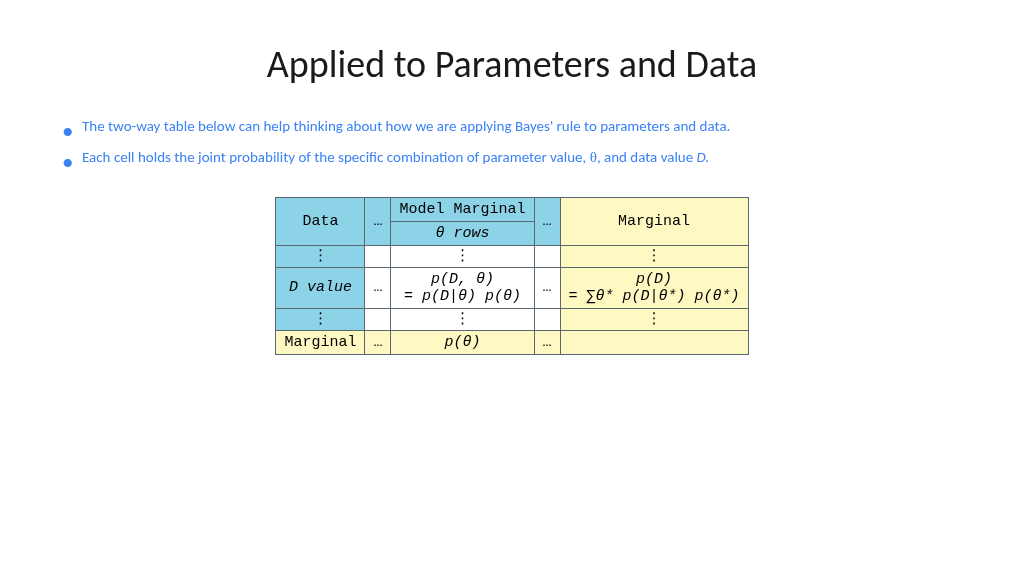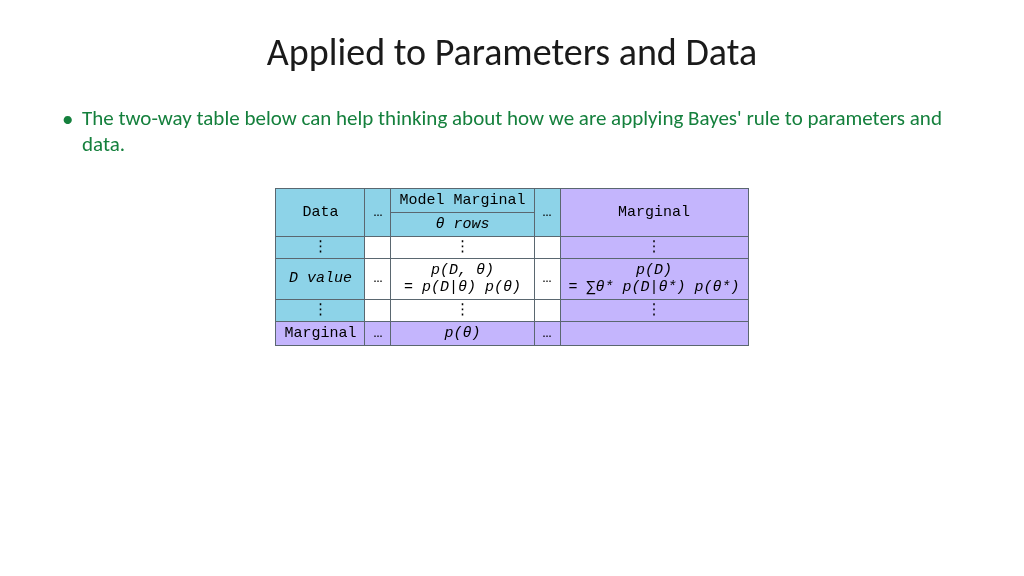--- a/index.html
+++ b/index.html
@@ -14,35 +14,35 @@
   }
   .slide {
     width: 100%;
     height: 100%;
     padding: 25px 60px 0 60px;
   }
   .title {
     text-align: center;
     font-size: 38px;
     font-weight: 400;
-    margin: 4px 0 30px 0;
+    margin: 16px 0 30px 0;
     color: #1a1a1a;
   }
   ul.bullets {
     list-style: none;
     padding: 0;
     margin: 0 0 30px 0;
   }
   ul.bullets li {
     position: relative;
     padding-left: 22px;
-    font-size: 21px;
+    font-size: 15px;
     line-height: 1.25;
     margin-bottom: 12px;
-    color: #15803d;
+    color: #3b82f6;
   }
   ul.bullets li:before {
     content: "•";
     position: absolute;
     left: 2px;
     top: 0;
     font-size: 23px;
   }
   .table-wrap {
     display: flex;
@@ -58,41 +58,44 @@
     padding: 3px 8px;
     font-size: 15px;
     text-align: center;
     vertical-align: middle;
     font-weight: 400;
   }
   .hdr-blue {
     background: #8dd3e8;
   }
   .hdr-gray, .marg-cell {
-    background: #c4b5fd;
+    background: #fef9c3;
   }
   .white-cell {
     background: #ffffff;
   }
   .bold { font-weight: 700; }
   .ital { font-style: italic; }
   .formula { white-space: nowrap; }
   .vdots { font-size: 14px; line-height: 1; }
   .dvalue { padding: 6px 8px; margin-left: 27px; }
   .inner-stack { text-align:left; padding:3px 8px; }
 </style>
 </head>
 <body>
 
 <div class="slide">
 
   <h1 class="title">Applied to Parameters and Data</h1>
 
   <ul class="bullets">
     <li>The two-way table below can help thinking about how we are applying Bayes' rule to parameters and data.</li>
+    <li>
+      <span>Each cell holds the joint probability of the specific combination of parameter value, <span style="font-family:'Times New Roman',serif;">θ</span>, and data value <span class="ital">D.</span></span>
+    </li>
   </ul>
 
   <div class="table-wrap">
     <table class="bayes">
 
       <tbody>
           <tr>
         <td rowspan="2" class="hdr-blue bold">Data</td>
         <td rowspan="2" class="hdr-blue">…</td>
         <td class="hdr-blue bold">Model Marginal</td>

